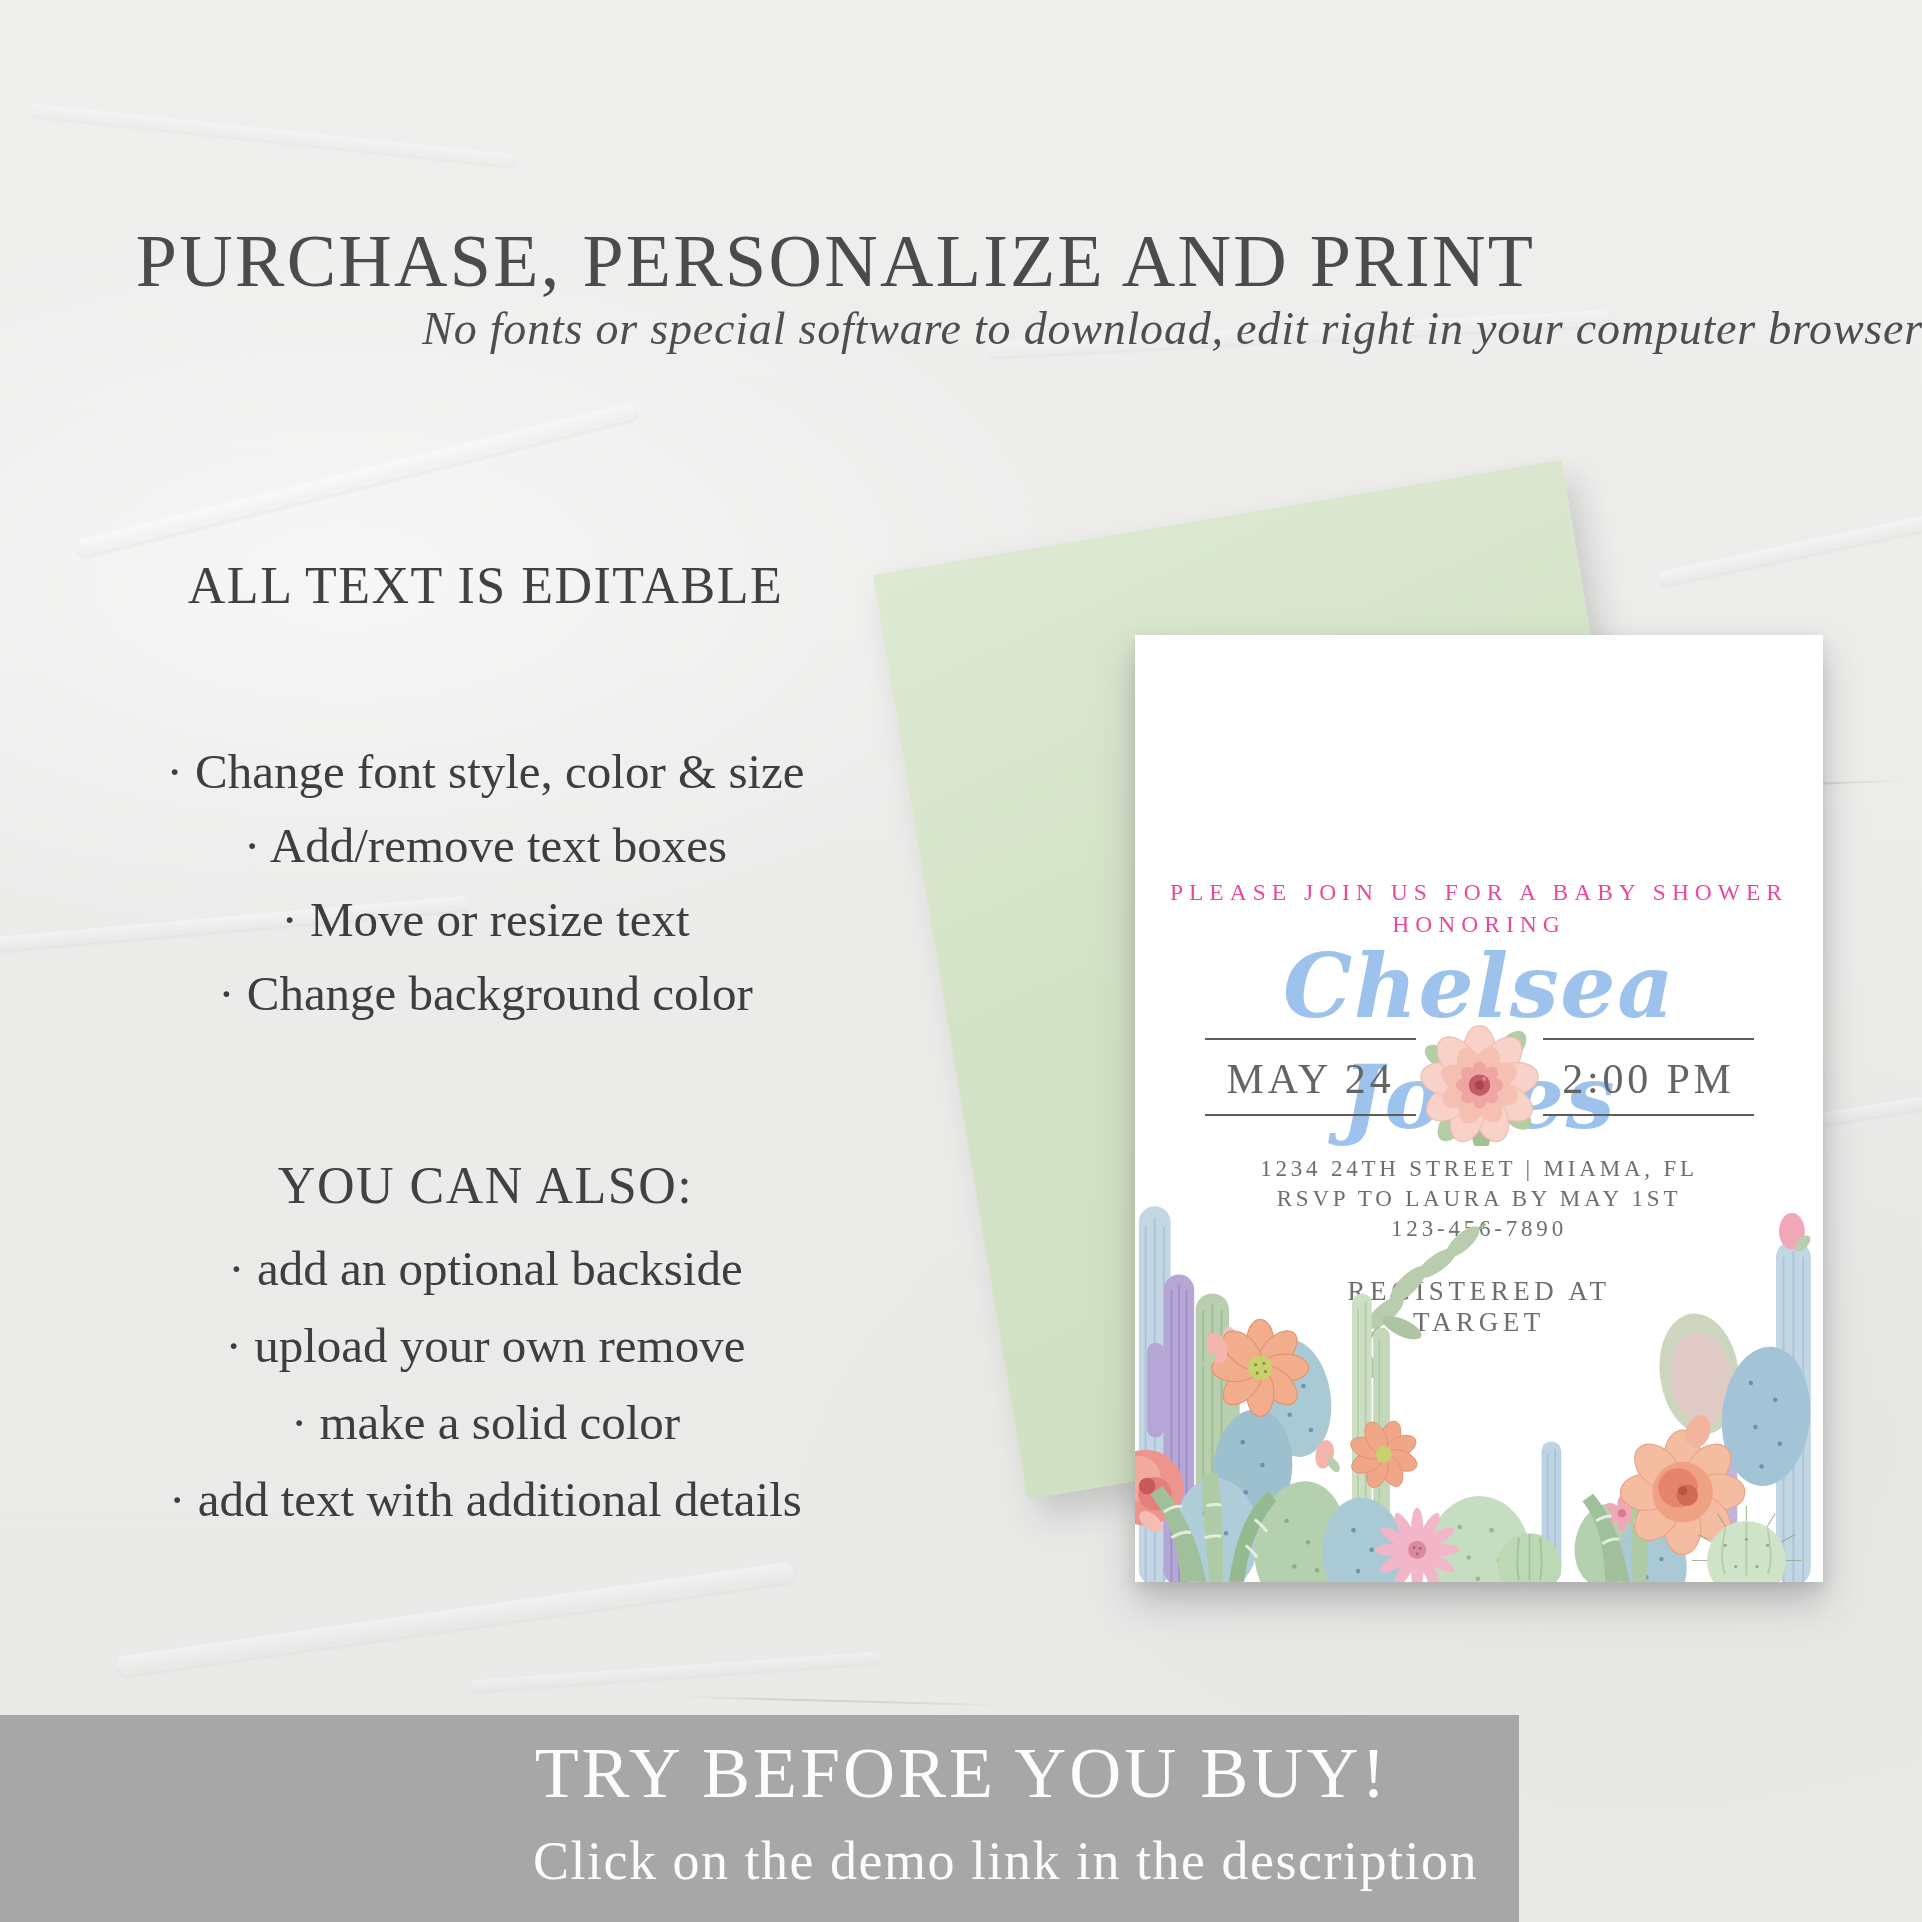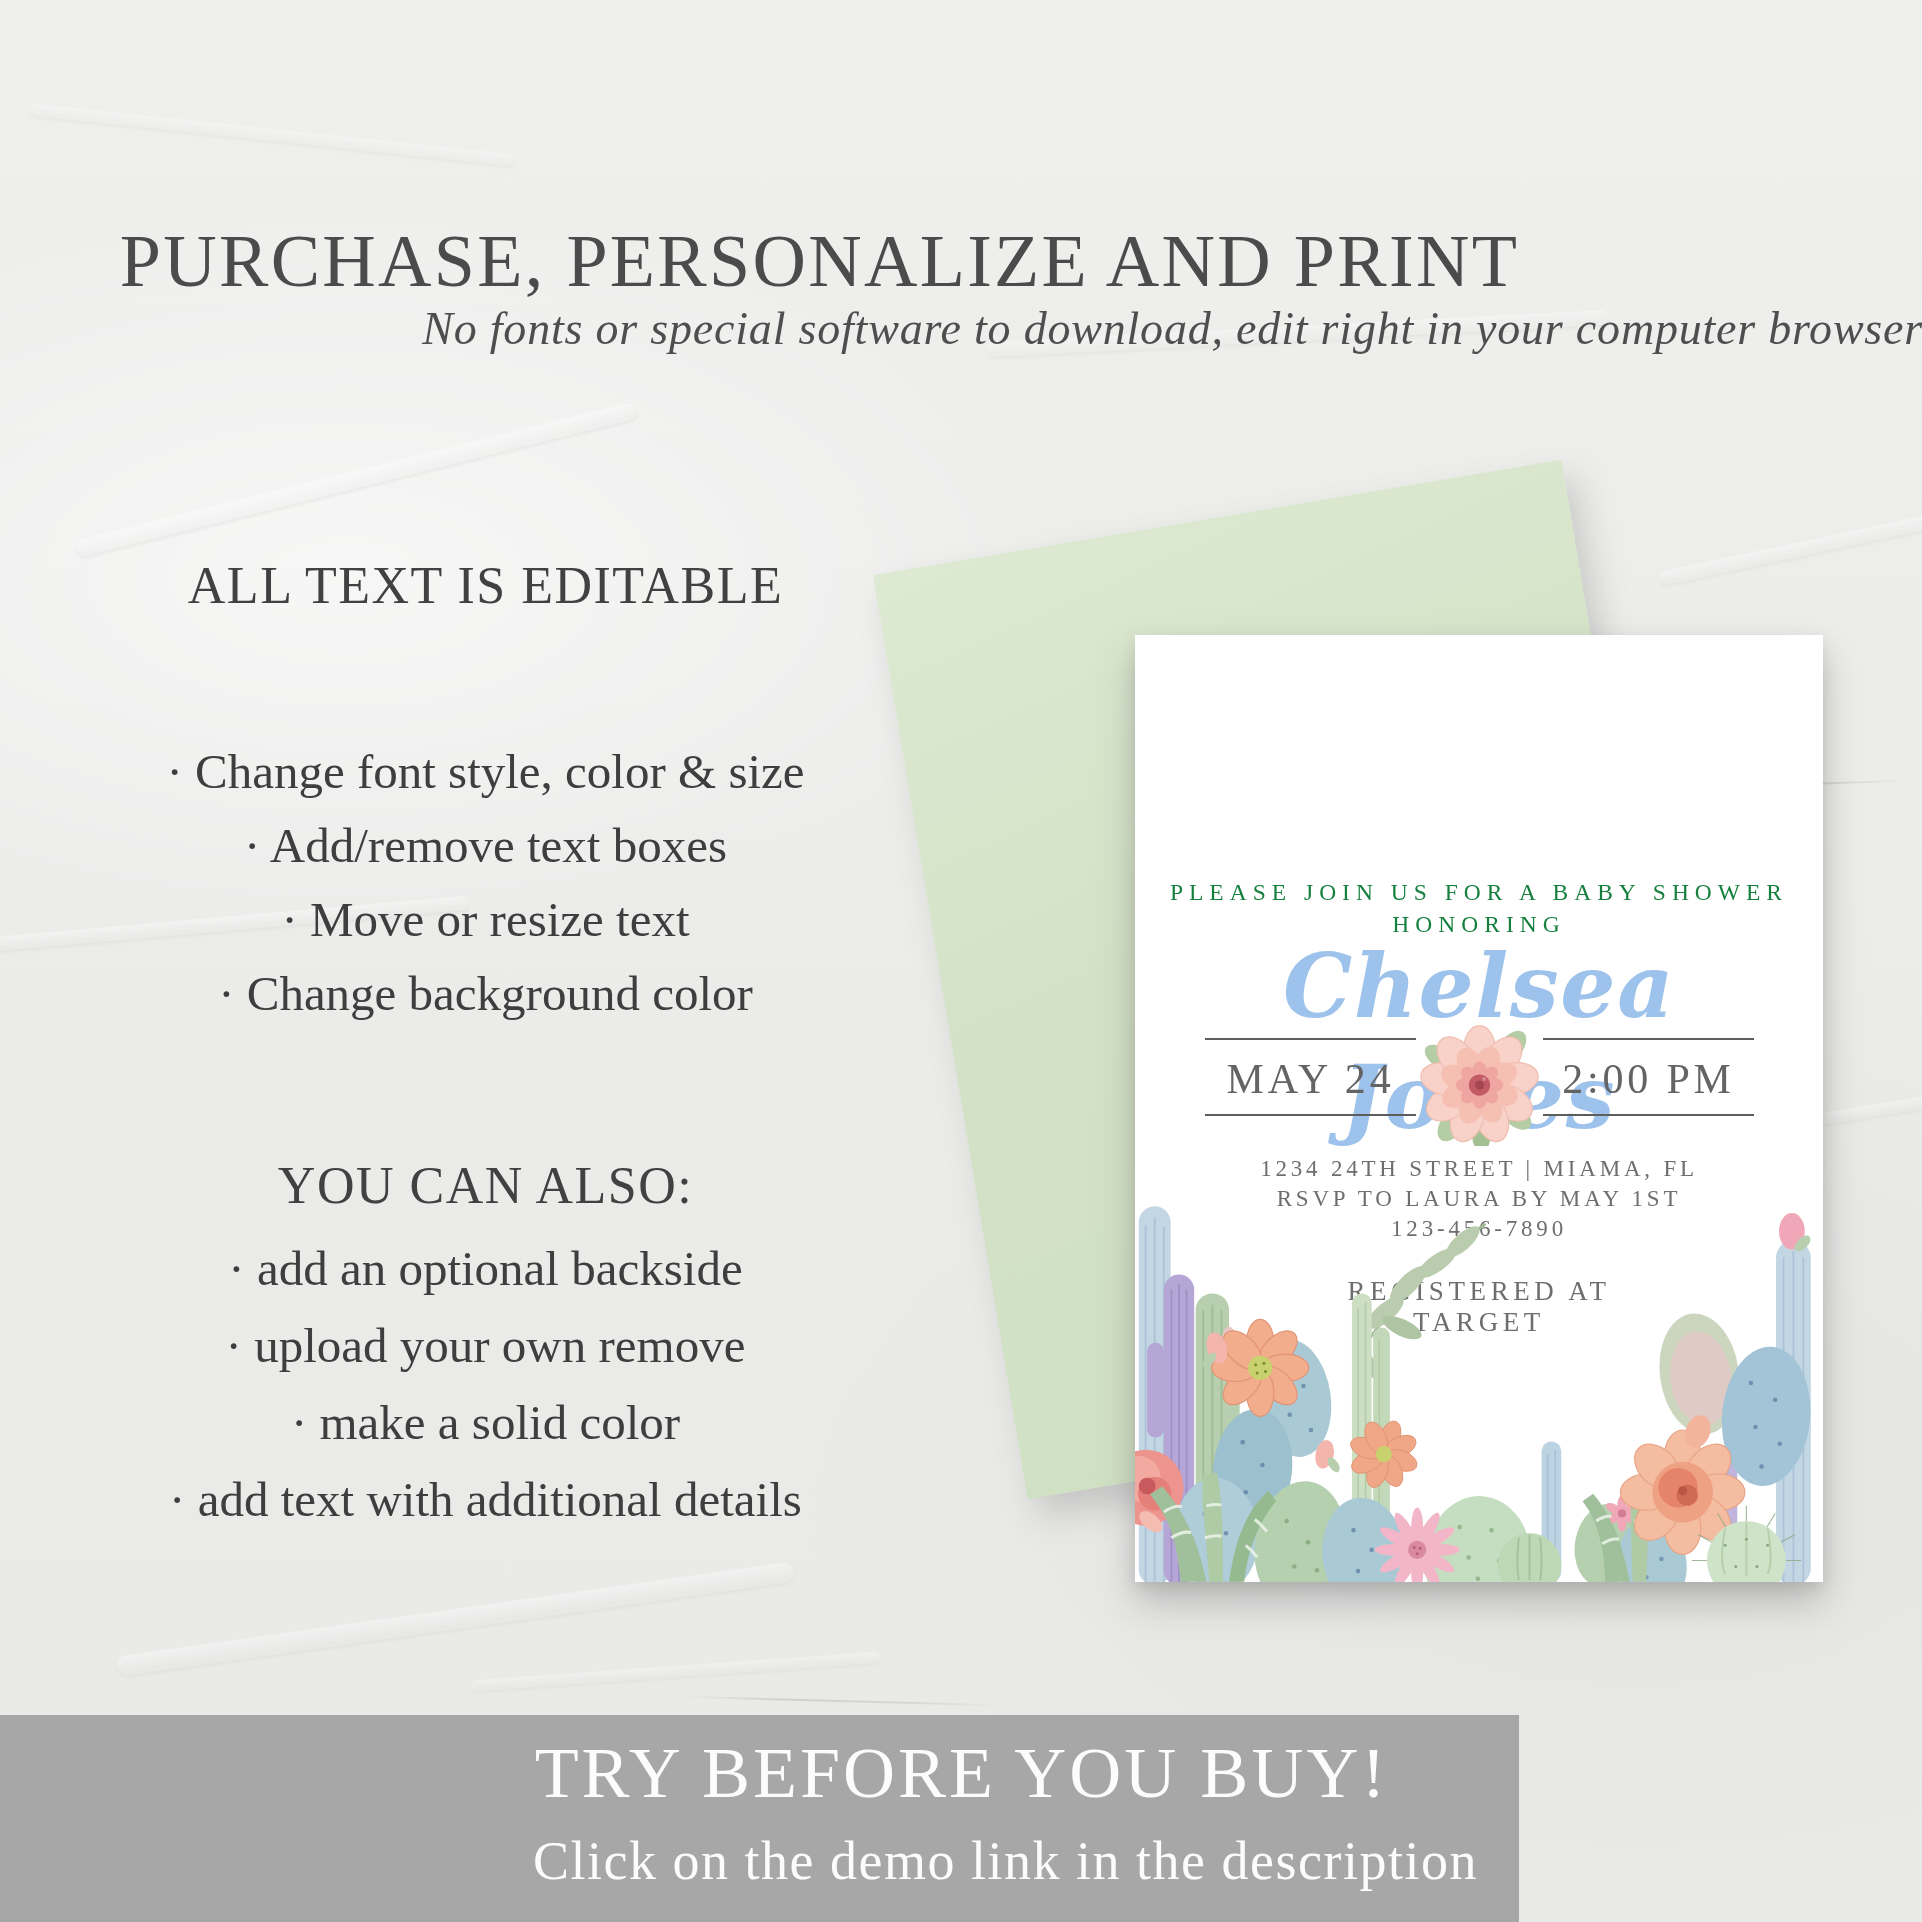--- a/index.html
+++ b/index.html
@@ -20,21 +20,21 @@
   .streak{position:absolute;border-radius:758px;
     background:linear-gradient(180deg, rgba(255,255,255,.75), rgba(219,219,217,.15) 80%);
     box-shadow:0 2.3px 3px rgba(175,175,173,.28);
   }
   .crease{position:absolute;height:2.3px;border-radius:2.3px;
     background:linear-gradient(90deg, rgba(167,167,165,0), rgba(158,158,156,.55) 30%, rgba(158,158,156,.45) 70%, rgba(167,167,165,0));
   }
 
   
   .header-title{
-    position:absolute;left:0;top:219px;width:1639px;text-align:center;
+    position:absolute;left:16px;top:219px;width:1639px;text-align:center;
     font-size:74px;letter-spacing:2.3px;color:#4b4b4b;font-weight:400;
   }
   .header-subtitle{
     position:absolute;left:0;top:302px;width:1923px;text-align:right;
     font-size:46px;font-style:italic;color:#4e4e4e;letter-spacing:0.8px;
   }
 
   
   .features{position:absolute;left:30px;top:0;width:911px;color:#3e3e3e;}
   .feat-title{position:absolute;left:0;width:911px;text-align:center;
@@ -61,21 +61,21 @@
   }
 
   
   .inv-title{
     position:absolute;left:0;top:23px;width:688px;text-align:center;
     font-family:"DejaVu Serif", serif;font-style:italic;font-weight:bold;
     font-size:143px;line-height:1.2;letter-spacing:3px;color:#9dc2eb;
   }
   .inv-intro{
     position:absolute;left:0;top:241px;width:688px;text-align:center;
-    font-size:23.5px;line-height:32px;letter-spacing:6px;color:#15803d;
+    font-size:23.5px;line-height:32px;letter-spacing:6px;color:#ec4899;
   }
   .inv-name{
     position:absolute;left:0;top:296px;width:688px;text-align:center;
     font-family:"DejaVu Serif", serif;font-style:italic;font-weight:bold;
     font-size:87px;line-height:111px;letter-spacing:1.5px;color:#9dc2eb;
   }
   .rule{position:absolute;height:2.3px;background:#5d5d5d;}
   #rule-l-top{left:70px;top:403px;width:211px;}
   #rule-l-bot{left:70px;top:479px;width:211px;}
   #rule-r-top{left:408px;top:403px;width:211px;}

